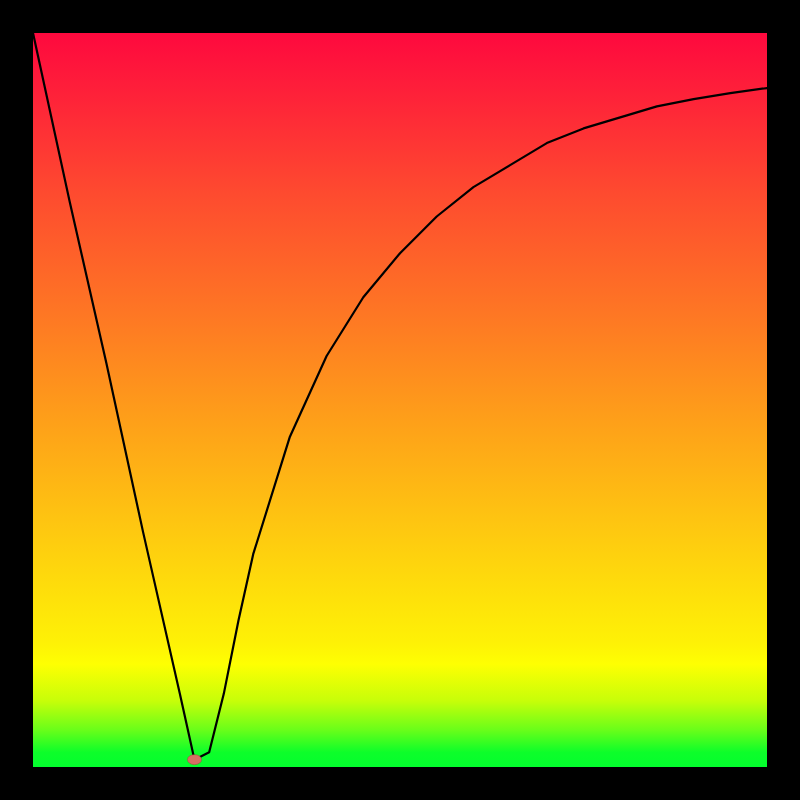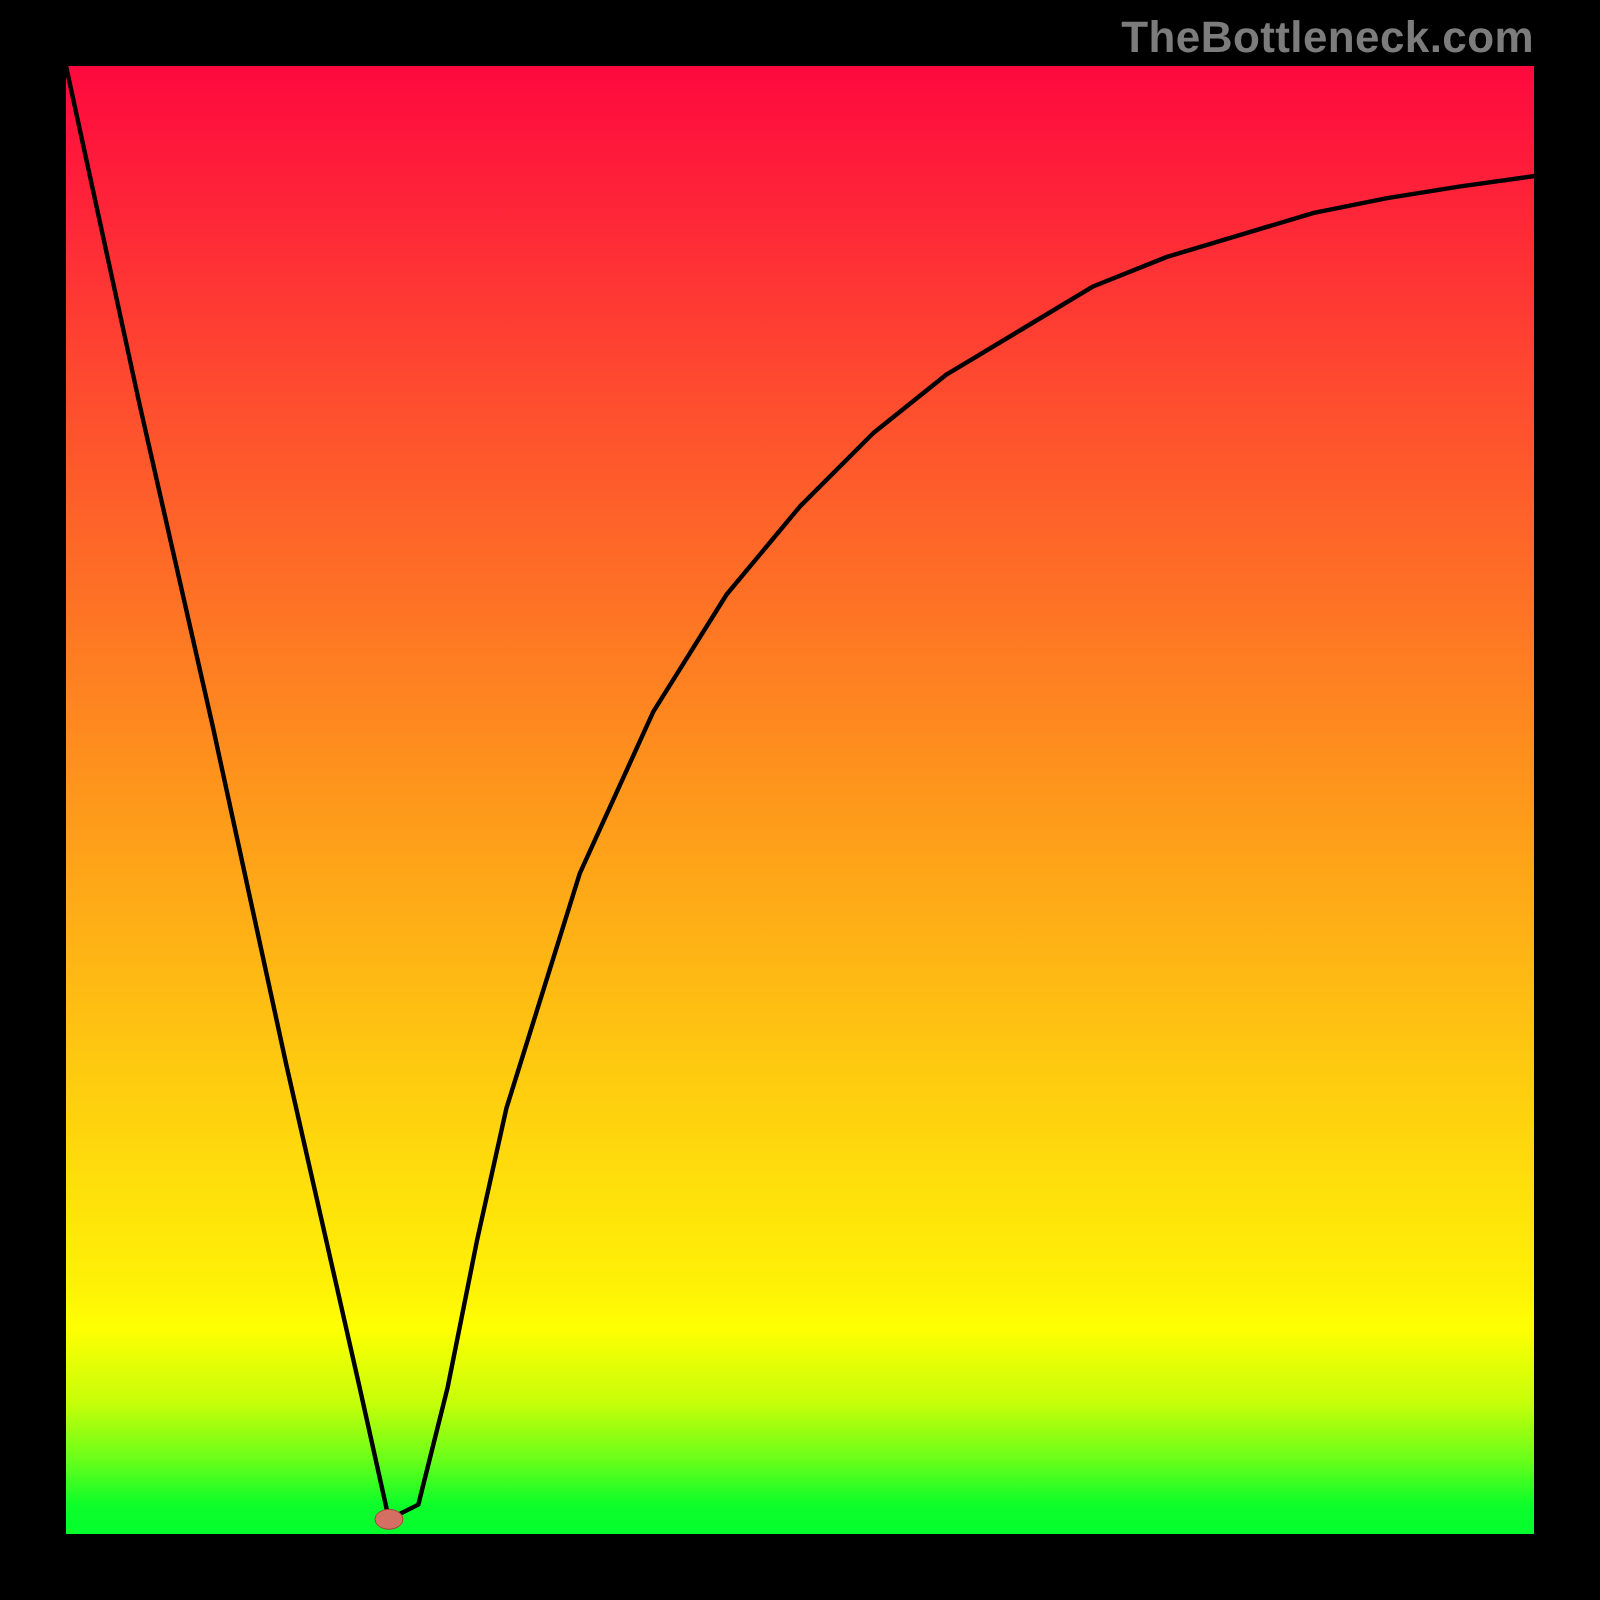--- a/index.html
+++ b/index.html
@@ -71,14 +71,13 @@
 </head>
 <body>
 
 <div class="stage">
   <div class="chart-area">
     <svg viewBox="0 0 734 734">
       <path class="curve" d="M0.00 0.00 L36.70 168.82 L73.40 330.30 L110.10 499.12 L146.80 660.60 L161.48 726.66 L176.16 719.32 L190.84 660.60 L205.52 587.20 L220.20 521.14 L256.90 403.70 L293.60 322.96 L330.30 264.24 L367.00 220.20 L403.70 183.50 L440.40 154.14 L477.10 132.12 L513.80 110.10 L550.50 95.42 L587.20 84.41 L623.90 73.40 L660.60 66.06 L697.30 60.19 L734.00 55.05"></path>
       <ellipse class="marker" cx="161.48" cy="726.66" rx="7" ry="5"></ellipse>
     </svg>
   </div>
-  <div class="watermark">TheBottleneck.com</div>
 </div>
 
 </body></html>

